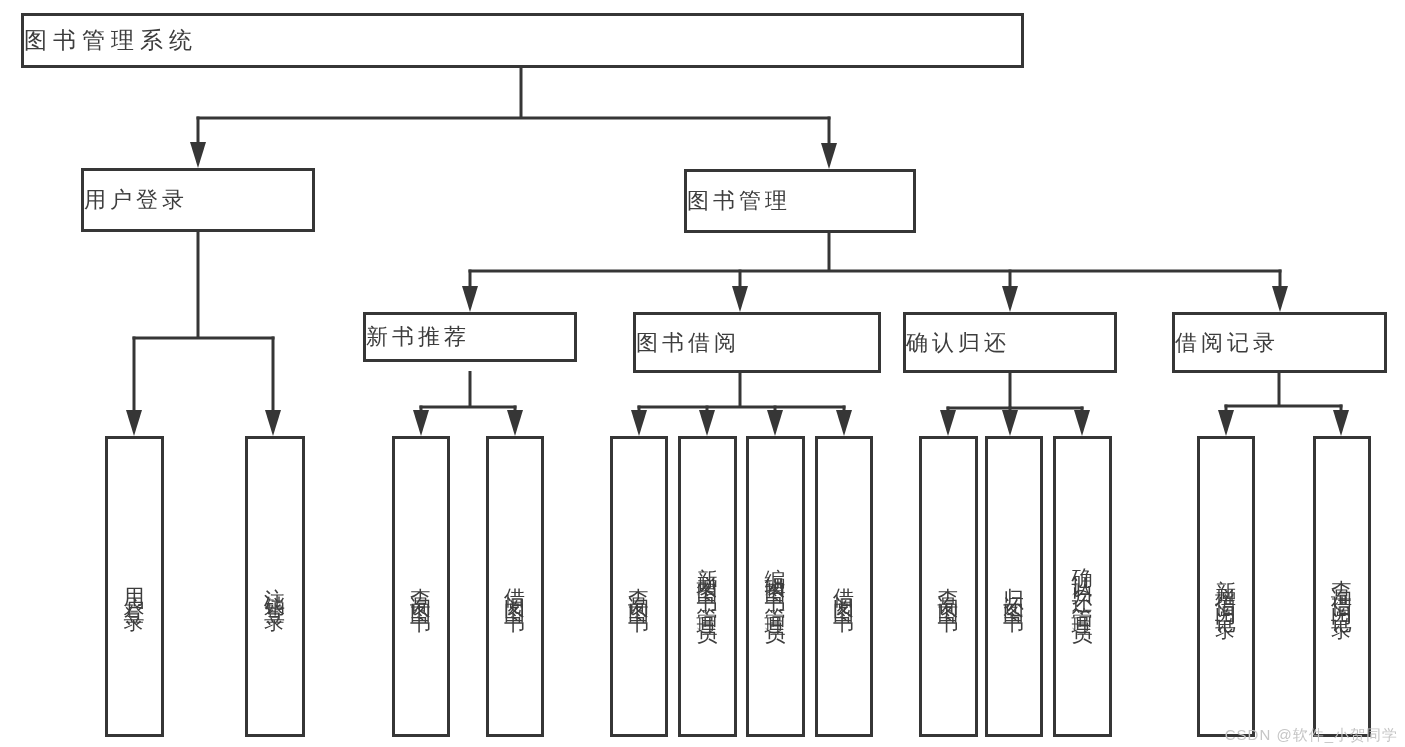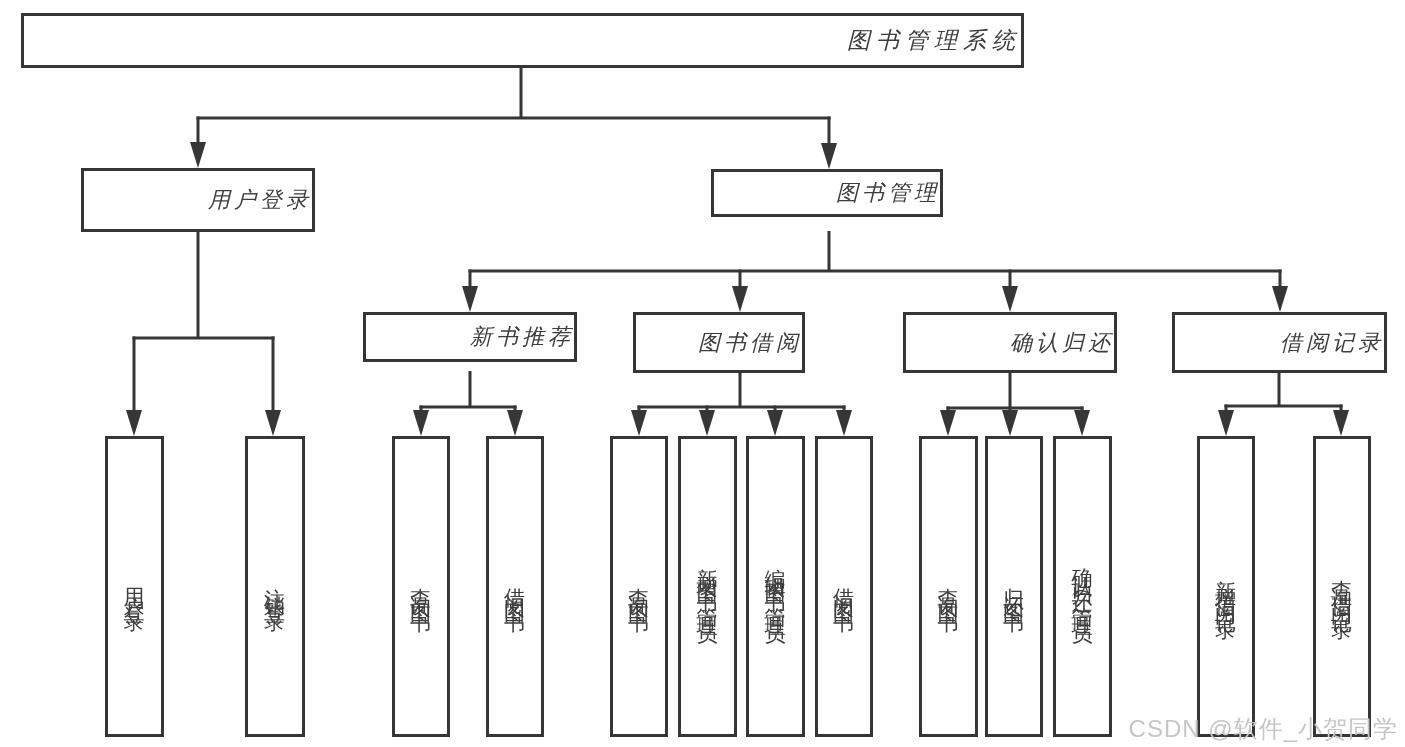--- a/index.html
+++ b/index.html
@@ -18,23 +18,22 @@
     font-family:"Liberation Sans", sans-serif;
   }
   .wires{position:absolute;left:0;top:0;z-index:1;}
   .wires line{stroke:var(--line);stroke-width:3;}
   .wires polygon{fill:var(--line);stroke:none;}
   .hbox{
     position:absolute;
     box-sizing:border-box;
     border:3px solid var(--line);
     background:var(--box-fill);
-    display:flex;align-items:center;justify-content:flex-end;
+    display:flex;align-items:center;justify-content:flex-start;
     z-index:2;
-    font-style:italic;
   }
   .hbox span{
     font-size:22px;
     letter-spacing:4px;
     color:var(--text);
     white-space:nowrap;
   }
   .hbox.root span{font-size:23px;letter-spacing:6px;}
   .vbox{
     position:absolute;
@@ -50,21 +49,21 @@
     text-orientation:mixed;
     line-height:1;
     font-size:21px;
     letter-spacing:8px;
     color:var(--text);
     white-space:nowrap;
   }
   .watermark{
     position:absolute;
     right:7px;bottom:2px;
-    font-size:24px;
+    font-size:15px;
     color:var(--watermark);
     letter-spacing:1px;
     z-index:5;
     white-space:nowrap;
   }
 </style>
 </head>
 <body>
 
 <div class="canvas">
@@ -131,28 +130,28 @@
     <polygon points="1333,410 1349,410 1341,436"></polygon>
   </svg>
 
   <div class="hbox root" style="left:21px;top:13px;width:1003px;height:55px">
     <span>图书管理系统</span>
   </div>
 
   <div class="hbox" style="left:81px;top:168px;width:234px;height:64px">
     <span>用户登录</span>
   </div>
-  <div class="hbox" style="left:711px;top:169px;width:232px;height:48px">
+  <div class="hbox" style="left:684px;top:169px;width:232px;height:64px">
     <span>图书管理</span>
   </div>
 
   <div class="hbox" style="left:363px;top:312px;width:214px;height:50px">
     <span>新书推荐</span>
   </div>
-  <div class="hbox" style="left:633px;top:312px;width:172px;height:61px">
+  <div class="hbox" style="left:633px;top:312px;width:248px;height:61px">
     <span>图书借阅</span>
   </div>
   <div class="hbox" style="left:903px;top:312px;width:214px;height:61px">
     <span>确认归还</span>
   </div>
   <div class="hbox" style="left:1172px;top:312px;width:215px;height:61px">
     <span>借阅记录</span>
   </div>
 
   <div class="vbox" style="left:105px;width:59px">

